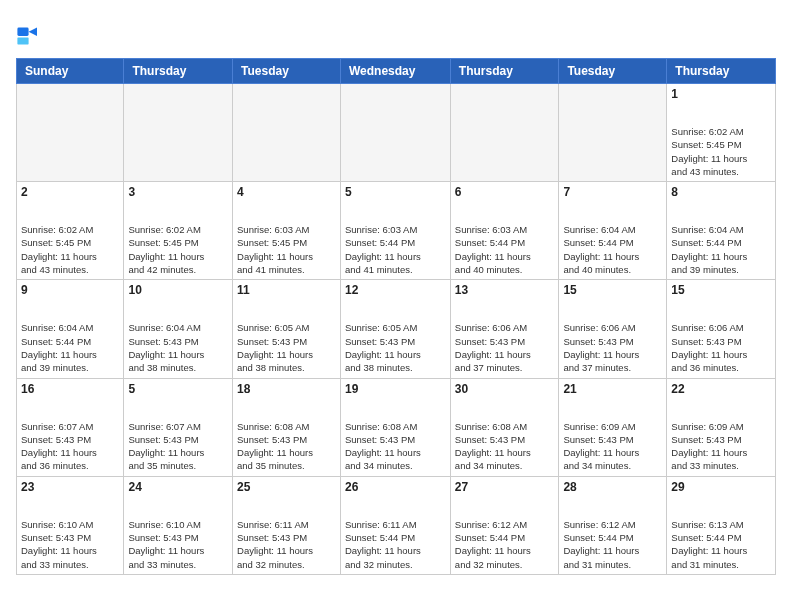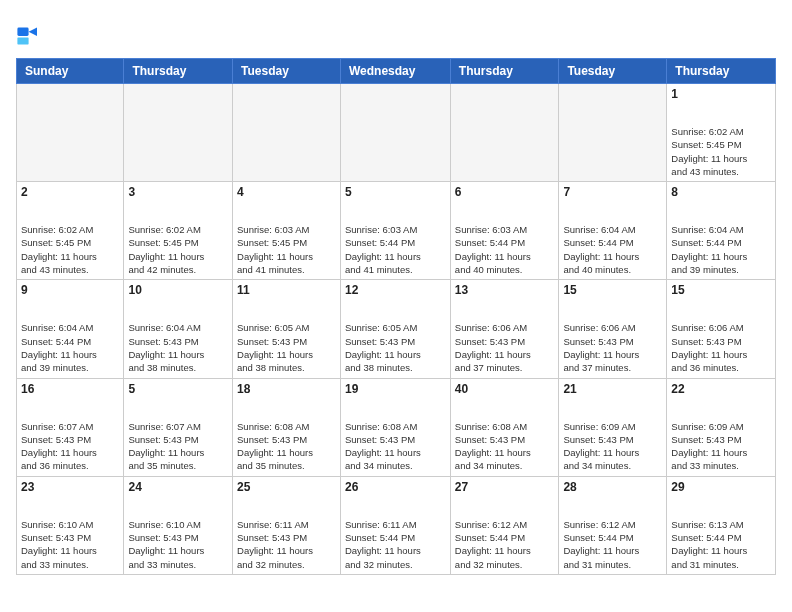--- a/index.html
+++ b/index.html
@@ -273,21 +273,21 @@
 and 35 minutes.</div>
           </td>
           <td>
             <span class="day-num">19</span>
             <div class="day-info" style="white-space: pre-line;">Sunrise: 6:08 AM
 Sunset: 5:43 PM
 Daylight: 11 hours
 and 34 minutes.</div>
           </td>
           <td>
-            <span class="day-num">40</span>
+            <span class="day-num">30</span>
             <div class="day-info" style="white-space: pre-line;">Sunrise: 6:08 AM
 Sunset: 5:43 PM
 Daylight: 11 hours
 and 34 minutes.</div>
           </td>
           <td>
             <span class="day-num">21</span>
             <div class="day-info" style="white-space: pre-line;">Sunrise: 6:09 AM
 Sunset: 5:43 PM
 Daylight: 11 hours

